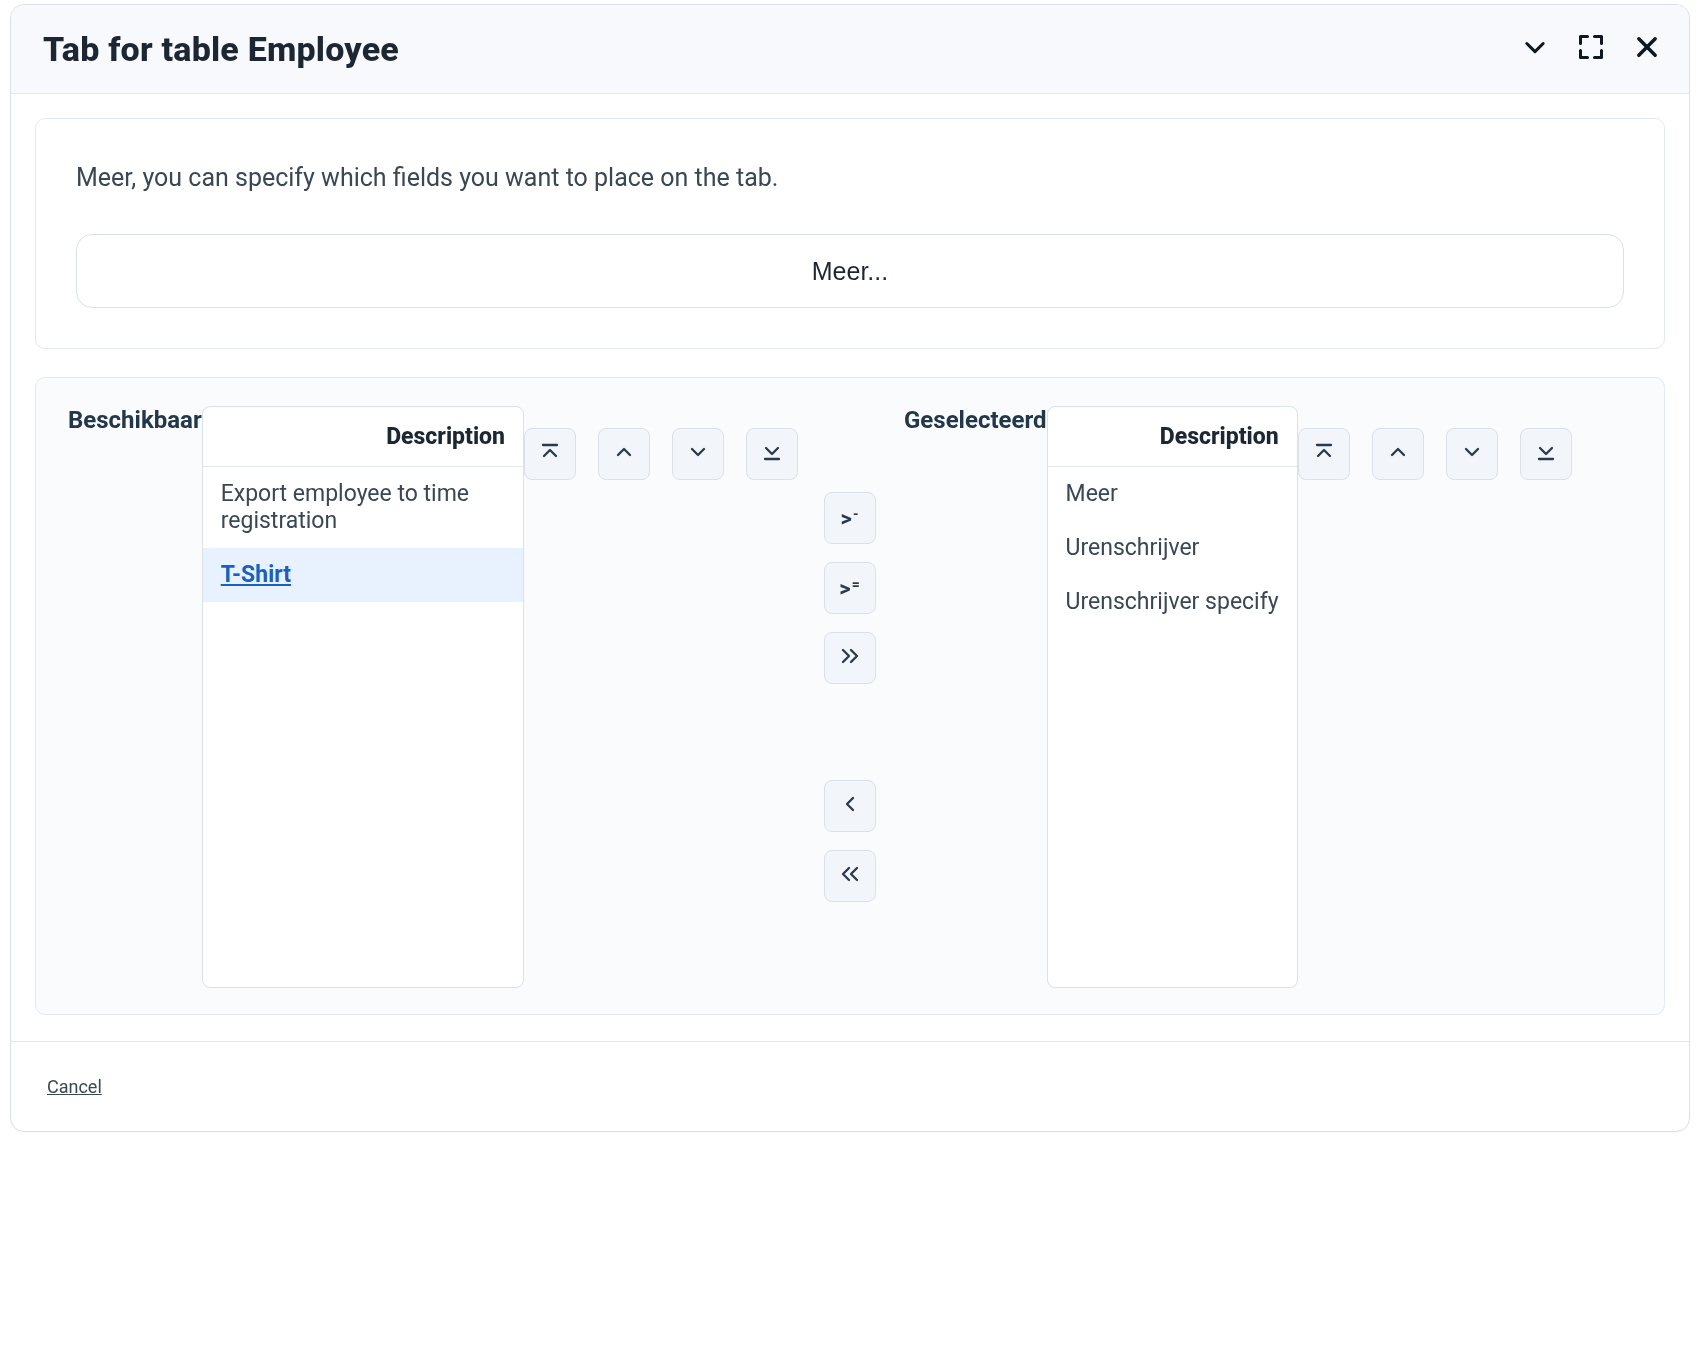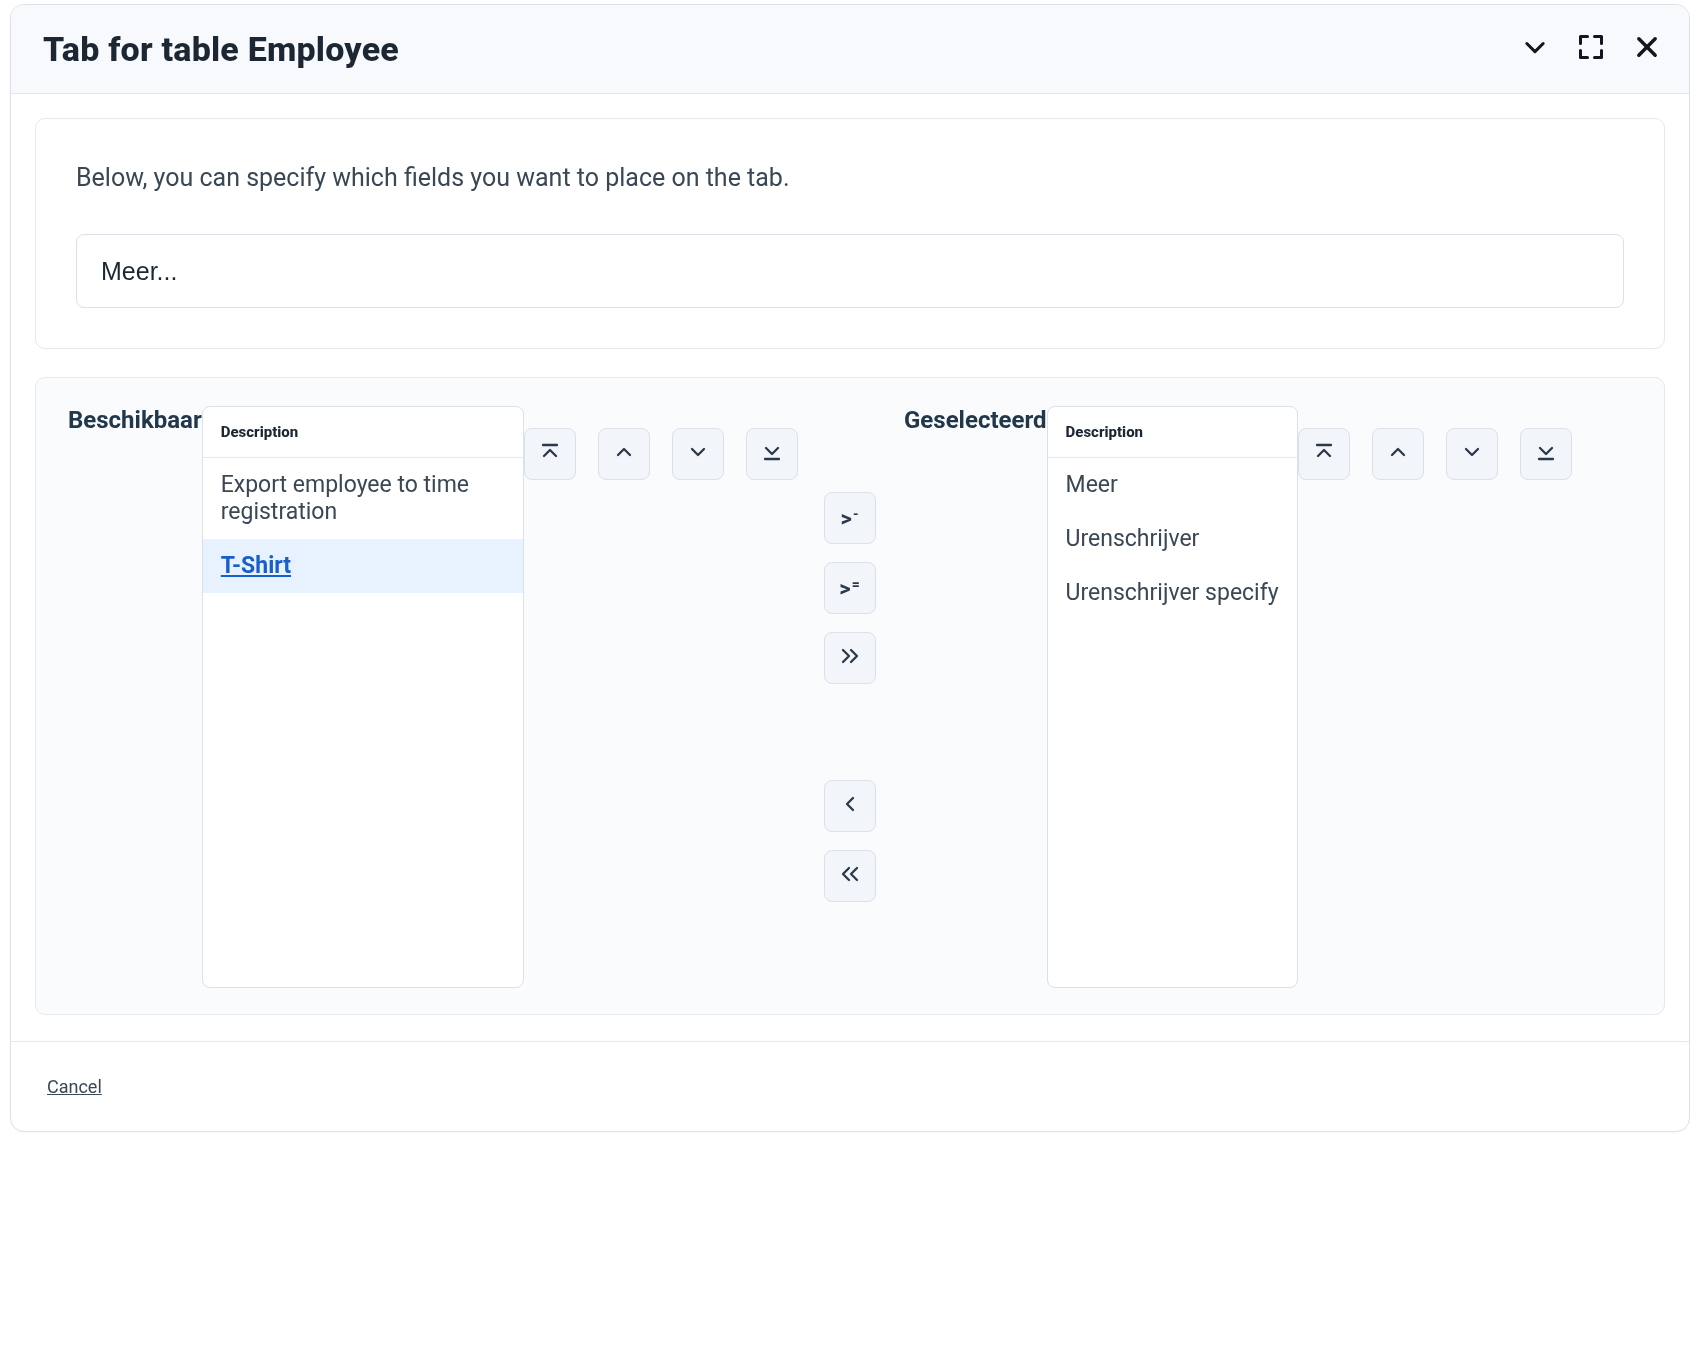--- a/index.html
+++ b/index.html
@@ -49,40 +49,40 @@
     border:1px solid var(--border-soft);
     border-radius:var(--radius);
     background:#fff;
     padding:44px 40px 40px 40px;
   }
   .intro{font-size:25px;color:var(--muted);margin:0 0 42px 0;}
   .row{display:flex;align-items:center;gap:20px;}
   .lbl{width:540px;font-size:25px;color:var(--muted);}
   .ipt{
     flex:1;height:72px;border:1px solid var(--border);
-    border-radius:8px;padding:0 24px;font-size:25px;color:var(--text);
+    border-radius:16px;padding:0 24px;font-size:25px;color:var(--text);text-align:center;
   }
   
   .panel-dual{
     margin:28px 24px 0 24px;
     border:1px solid var(--border-soft);
     border-radius:var(--radius);
     background:var(--panel2);
     padding:28px 30px 26px 30px;
   }
   .dual{display:flex;align-items:stretch;gap:22px;}
   .col{flex:1;display:flex;flex-direction:row;}
   .col-title{font-size:24px;font-weight:700;color:#23374b;margin:0 0 20px 2px;}
   .listbox{
     background:#fff;border:1px solid var(--border);border-radius:8px;
     height:580px;overflow:hidden;display:flex;flex-direction:column;
   }
   .list-hdr{
     padding:16px 18px;border-bottom:1px solid var(--border-soft);
-    font-size:15px;font-weight:800;color:#1c2733;
+    font-size:23px;font-weight:800;color:#1c2733;text-align:right;
   }
   .list-body{flex:1;overflow:auto;}
   .item{
     padding:13px 18px;font-size:23px;color:var(--muted);
     border-bottom:1px solid transparent;
   }
   .item.sel{background:var(--hover);color:var(--blue-txt);font-weight:700;text-decoration:underline;}
   .mid{
     width:60px;display:flex;flex-direction:column;justify-content:center;align-items:center;gap:18px;
   }
@@ -136,21 +136,21 @@
           <svg viewBox="0 0 24 24">
               <line x1="5" y1="5" x2="19" y2="19"></line>
               <line x1="19" y1="5" x2="5" y2="19"></line>
             </svg>
         </span>
       </div>
     </div>
   </div>
 
   <div class="panel-top">
-    <p class="intro">Below, you can specify which fields you want to place on the tab.</p>
+    <p class="intro">Meer, you can specify which fields you want to place on the tab.</p>
     <div class="row">
       <input class="ipt" type="text" value="Meer..." style="">
     </div>
   </div>
 
   <div class="panel-dual">
     <div class="dual">
 
       <div class="col">
         <div class="col-title">Beschikbaar</div>

